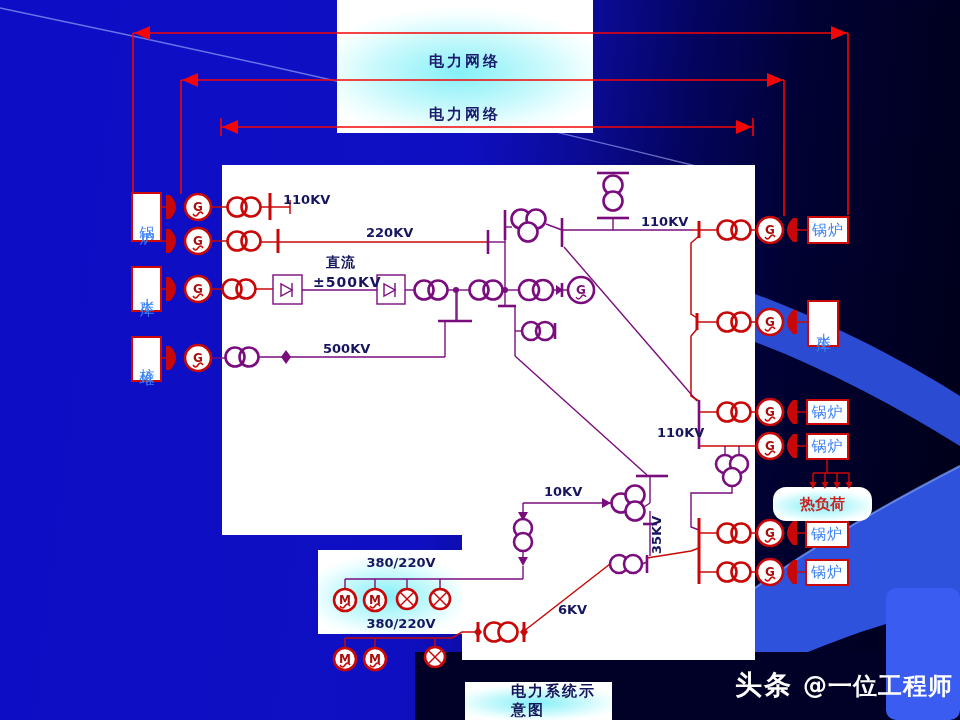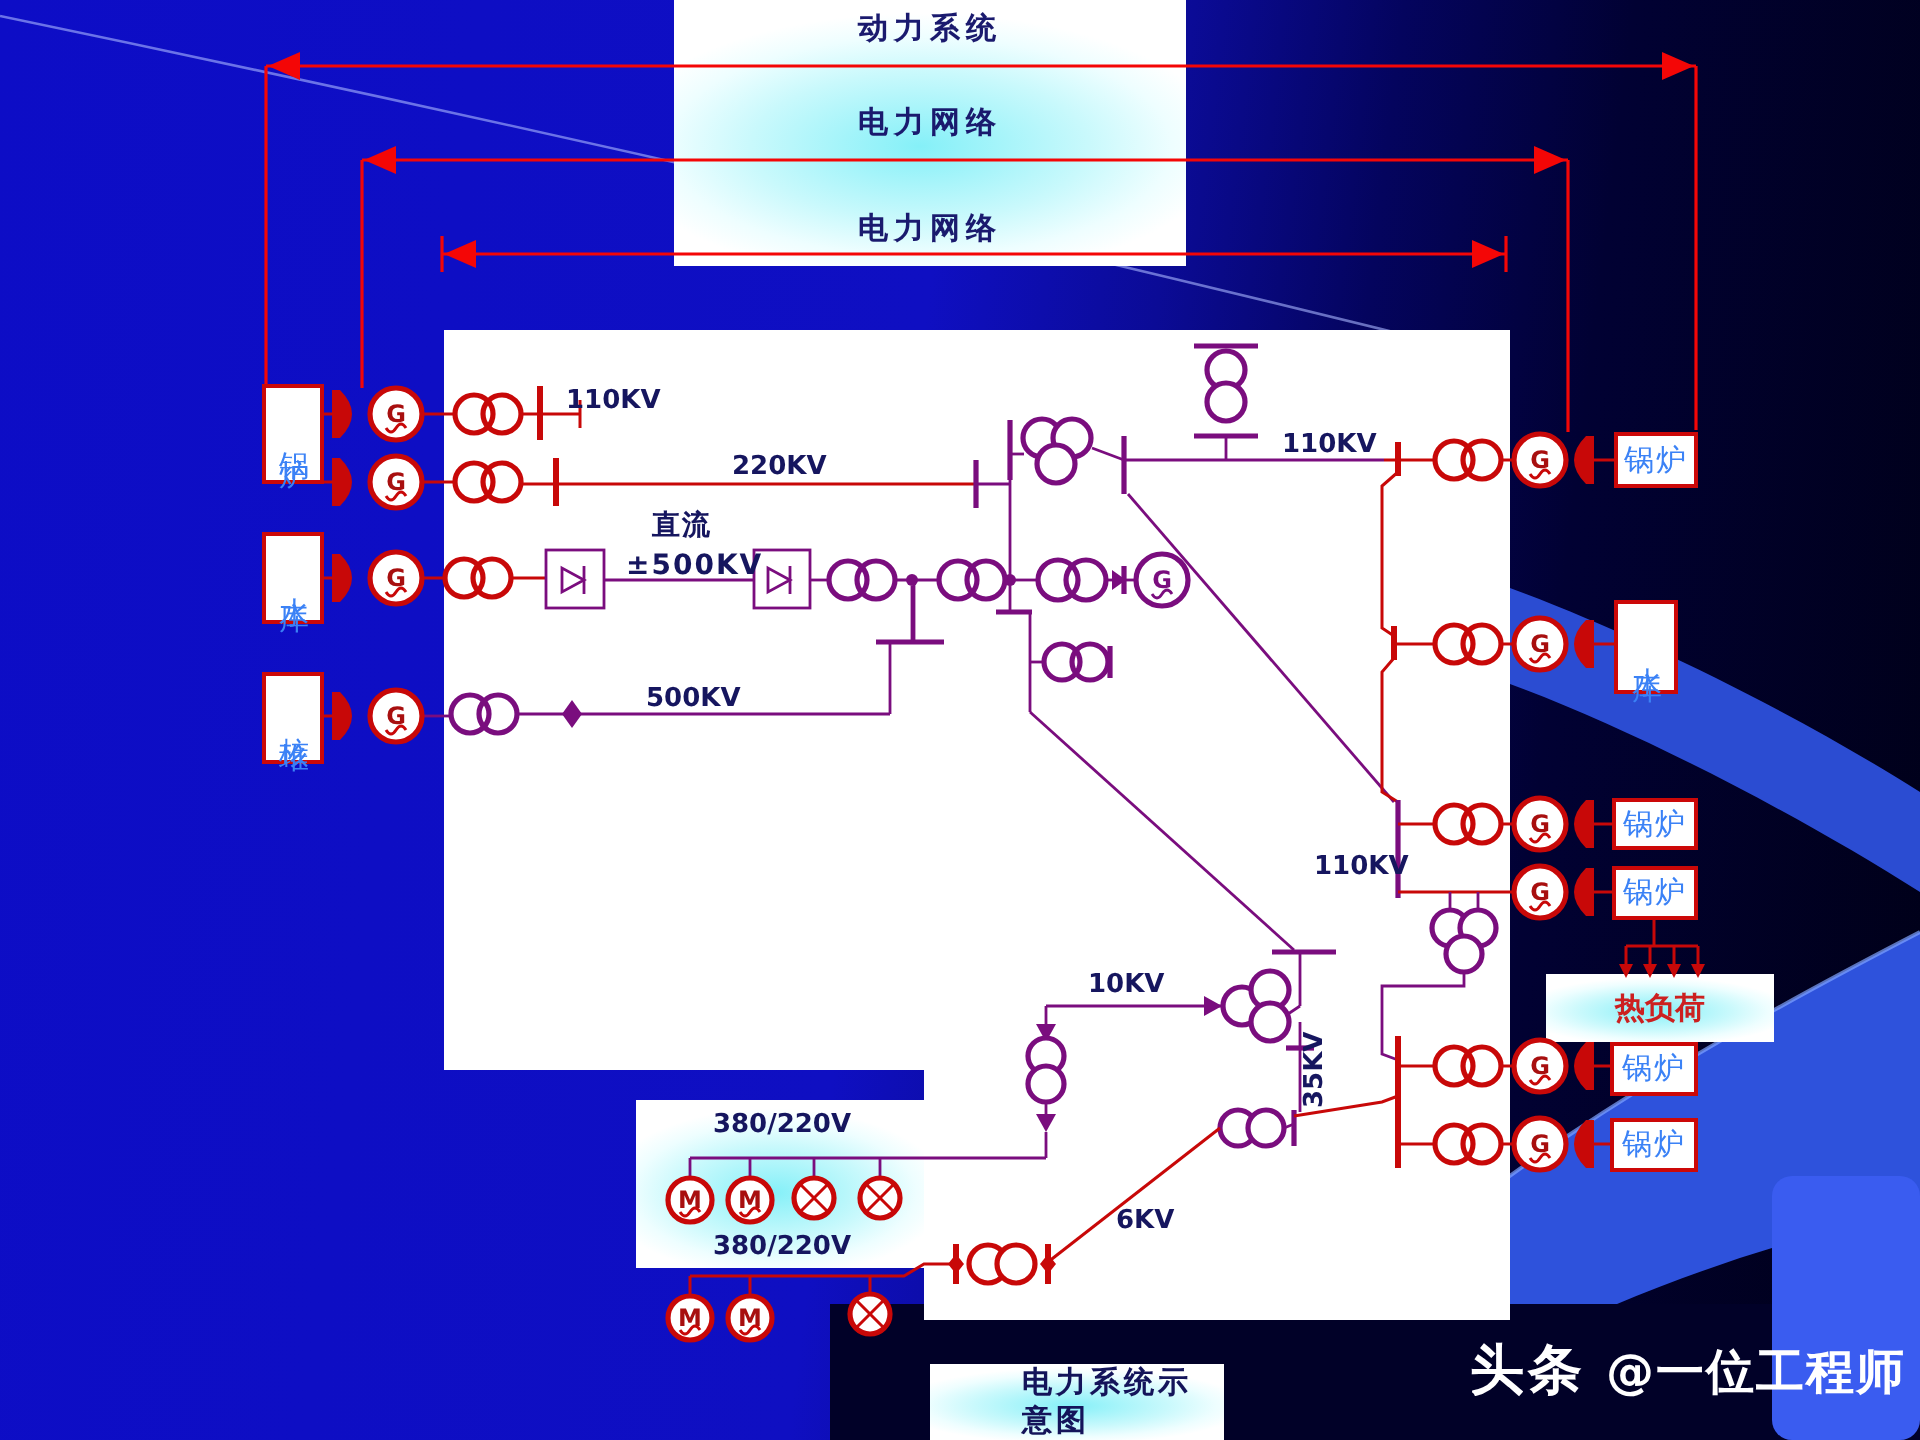--- a/index.html
+++ b/index.html
@@ -10,21 +10,21 @@
   .lay{position:absolute;left:0;top:0;width:960px;height:720px;}
   #deco{z-index:0;} #scene{z-index:2;}
   .hbox{position:absolute;z-index:1;
     background:radial-gradient(ellipse 60% 50% at 48% 55%,#85f0f8 0%,#c9f9fc 55%,#eefeff 82%,#ffffff 100%);}
   .pbox{position:absolute;z-index:1;background:#ffffff;border:2px solid #cc0808;
     color:#3b82f6;font-weight:normal;display:flex;align-items:center;justify-content:center;}
   .vert{writing-mode:vertical-rl;text-orientation:upright;letter-spacing:3px;font-size:15px;line-height:1;}
   .horiz{font-size:15px;letter-spacing:1px;}
   .titlebox-label{position:absolute;left:0;width:100%;text-align:center;
     font-size:15px;font-weight:bold;letter-spacing:3px;color:#1a1a6e;}
-  .lvlabel{position:absolute;left:1px;width:100%;text-align:center;
+  .lvlabel{position:absolute;left:11px;width:100%;text-align:center;
     font-size:13px;font-weight:bold;color:#16165f;}
   #heat-load{color:#cc2020;font-size:15px;font-weight:bold;}
   #caption-box{color:#14145a;font-size:15px;font-weight:bold;letter-spacing:2px;padding-left:46px;}
   #watermark{position:absolute;z-index:3;left:735px;top:667px;display:flex;align-items:baseline;gap:10px;color:#ffffff;}
   #wm-brand{font-size:27px;font-weight:900;letter-spacing:2px;}
   #wm-handle{font-size:24px;font-weight:bold;letter-spacing:1px;}
   
   .lr{stroke:#c80808;stroke-width:1.5;fill:none;}
   .lp{stroke:#7a0d7e;stroke-width:1.4;fill:none;}
   .sr{stroke:#c80808;stroke-width:2.6;fill:none;}
@@ -48,37 +48,36 @@
   <svg class="lay" id="deco">
     <path d="M0,8 C260,62 520,122 745,178" stroke="#aab8ff" stroke-width="1.3" fill="none" opacity="0.6"></path>
     <path d="M755,294 C820,318 900,358 960,396 L960,446 C900,408 820,366 755,342 Z" fill="#2b4cd2"></path>
     <path d="M600,720 C720,598 840,528 960,466 L960,606 C868,622 758,668 678,720 Z" fill="#2e52dc"></path>
     <path d="M600,720 C720,598 840,528 960,466" stroke="#7fa2ff" stroke-width="2" fill="none" opacity="0.7"></path>
     <rect x="415" y="652" width="545" height="68" fill="#010128"></rect>
     <rect x="886" y="588" width="74" height="132" rx="10" fill="#3a5cf0"></rect>
   </svg>
 
   <div class="hbox" id="title-box" style="left:337px;top:0;width:256px;height:133px;">
-    <div class="titlebox-label" style="top:5px;">动力系统</div>
     <div class="titlebox-label" style="top:52px;">电力网络</div>
     <div class="titlebox-label" style="top:105px;">电力网络</div>
   </div>
 
   <div class="pbox vert" style="left:131px;top:192px;width:31px;height:50px;">锅炉</div>
   <div class="pbox vert" style="left:131px;top:266px;width:31px;height:46px;">水库</div>
   <div class="pbox vert" style="left:131px;top:336px;width:31px;height:46px;">核堆</div>
 
   <div class="pbox horiz" style="left:807px;top:216px;width:42px;height:28px;">锅炉</div>
   <div class="pbox vert" style="left:807px;top:300px;width:32px;height:47px;">水库</div>
   <div class="pbox horiz" style="left:806px;top:399px;width:43px;height:26px;">锅炉</div>
   <div class="pbox horiz" style="left:806px;top:433px;width:43px;height:27px;">锅炉</div>
   <div class="pbox horiz" style="left:805px;top:521px;width:44px;height:27px;">锅炉</div>
   <div class="pbox horiz" style="left:805px;top:559px;width:44px;height:27px;">锅炉</div>
 
-  <div class="hbox" id="heat-load" style="left:773px;top:487px;width:114px;height:34px;display:flex;align-items:center;justify-content:center;">热负荷</div>
+  <div class="hbox" id="heat-load" style="left:773px;top:487px;width:99px;height:34px;display:flex;align-items:center;justify-content:center;border-radius:13px;">热负荷</div>
 
   <div class="hbox" id="lv-box" style="left:318px;top:550px;width:144px;height:84px;">
     <div class="lvlabel" style="top:5px;">380/220V</div>
     <div class="lvlabel" style="top:66px;">380/220V</div>
   </div>
 
   <div class="hbox" id="caption-box" style="left:465px;top:682px;width:147px;height:38px;display:flex;align-items:center;justify-content:center;">电力系统示意图</div>
 
   <svg class="lay" id="scene">
 

